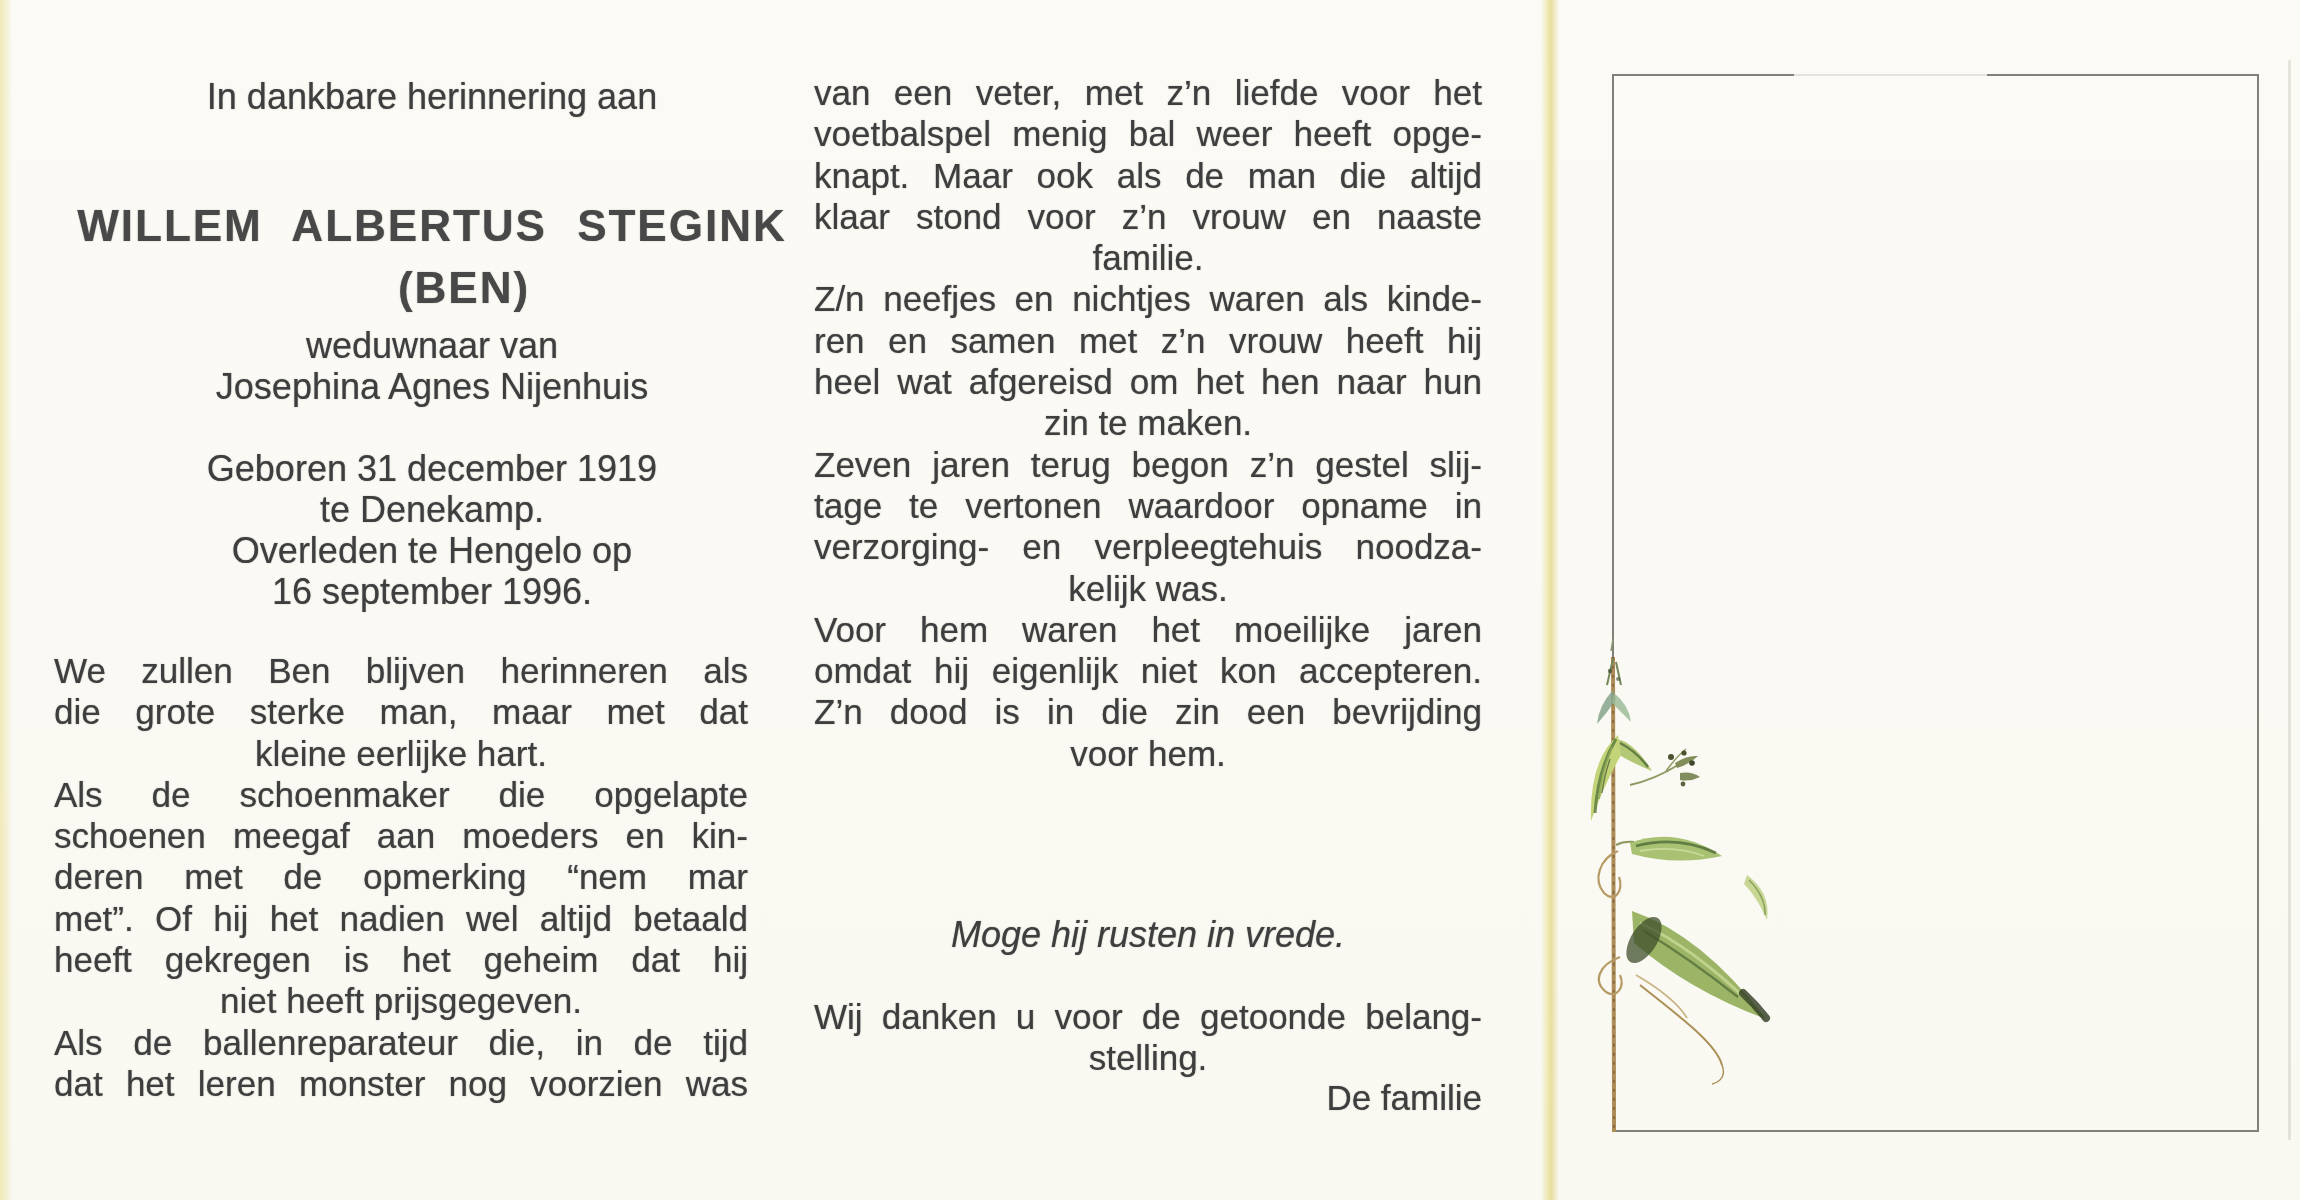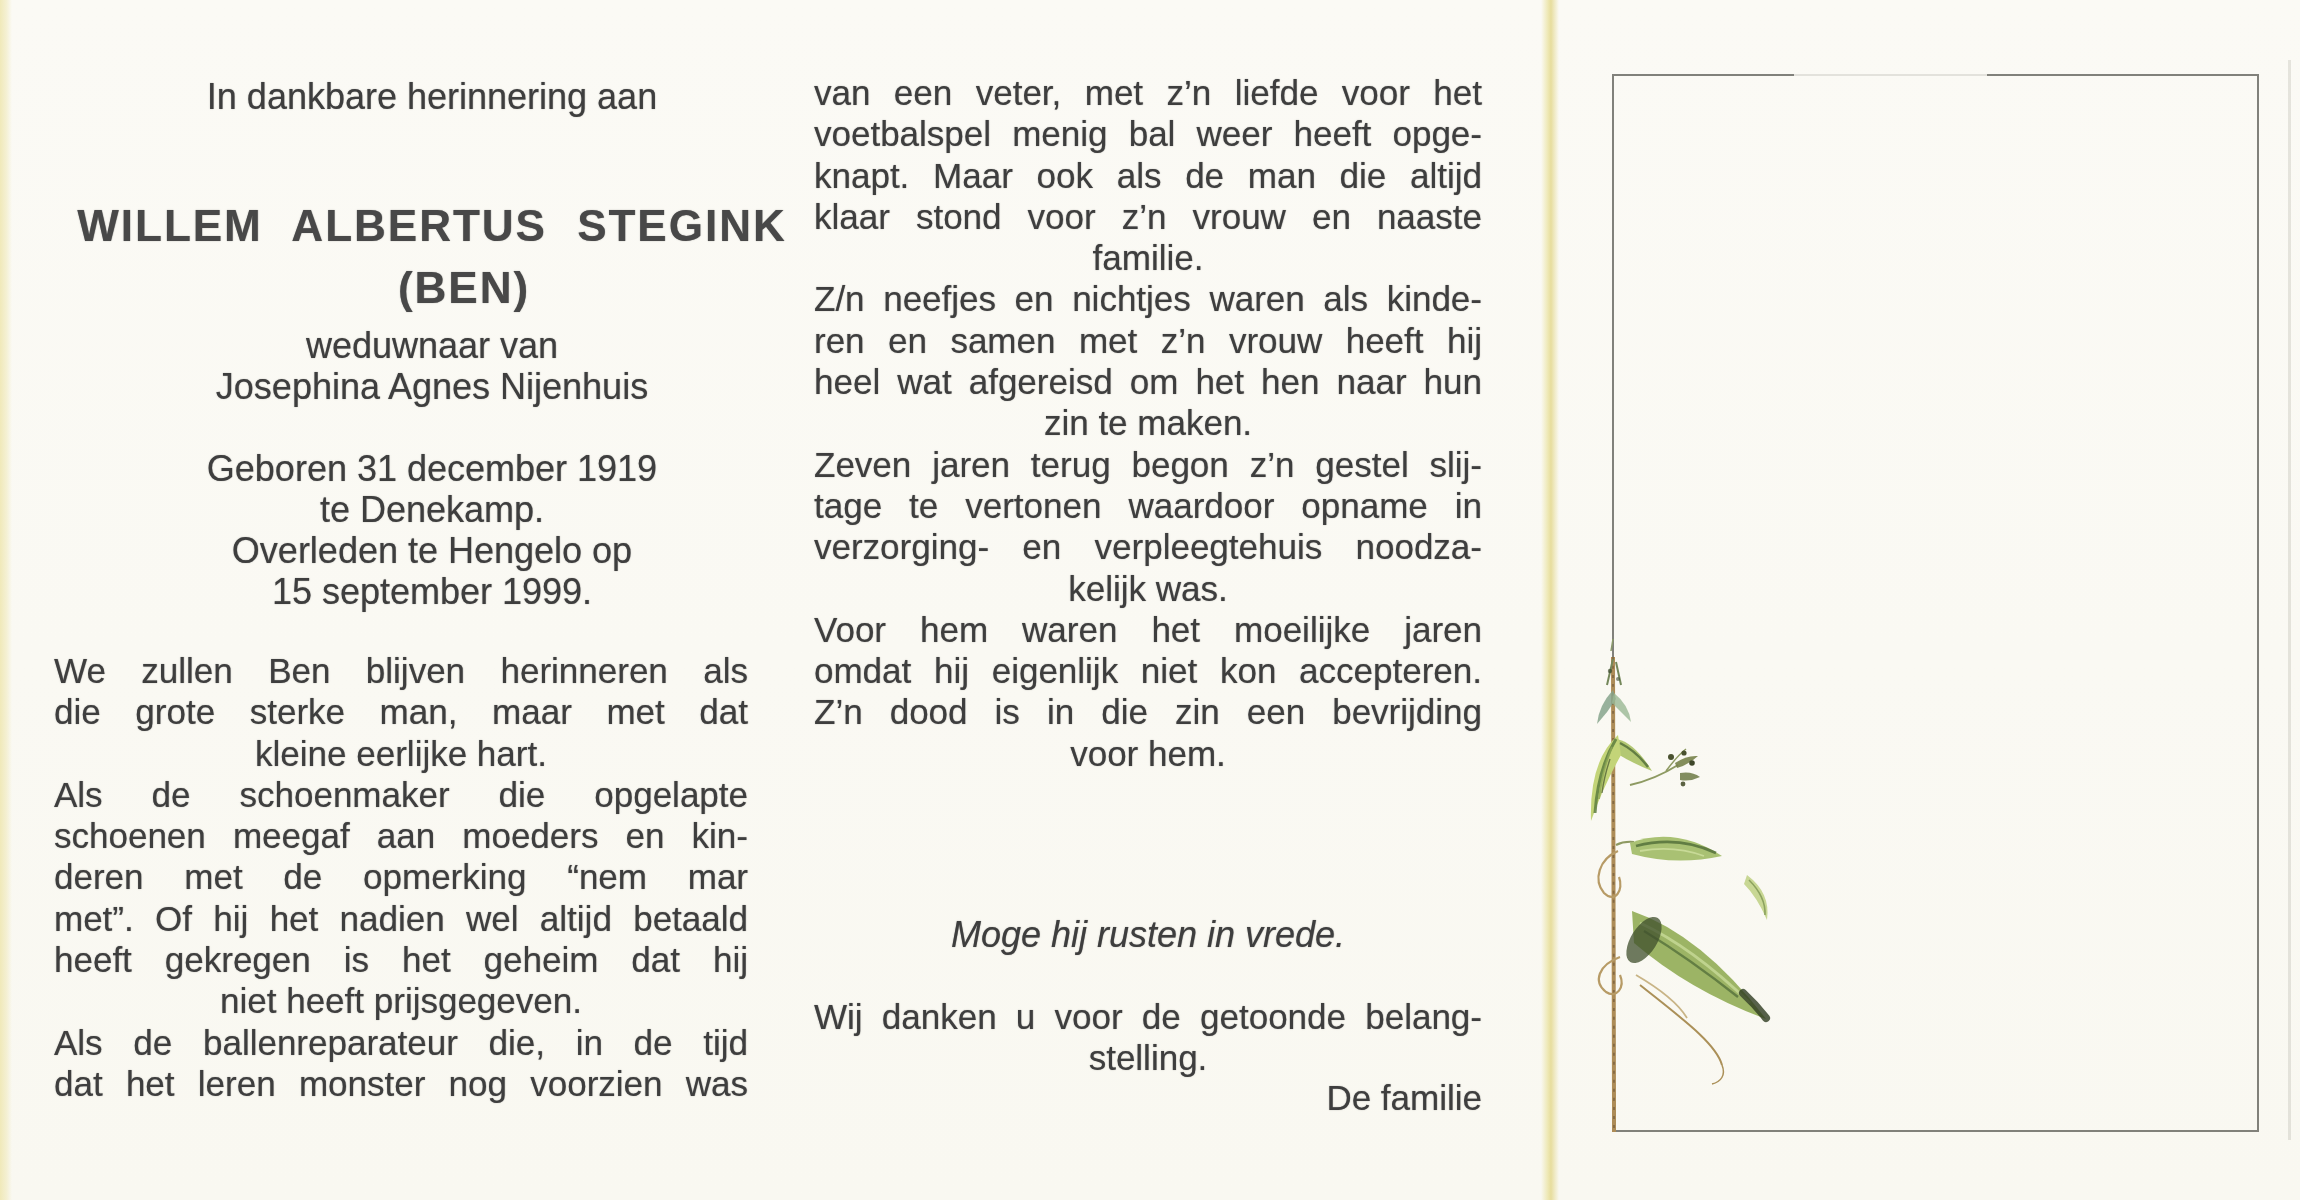--- a/index.html
+++ b/index.html
@@ -52,21 +52,21 @@
     <div class="abs hdr txt" style="top:76px">In dankbare herinnering aan</div>
     <div class="abs hdr title txt" style="top:202px">WILLEM ALBERTUS STEGINK</div>
     <div class="abs hdr nick txt" style="top:264px">(BEN)</div>
 
     <div class="abs hdr txt" style="top:325px">weduwnaar van</div>
     <div class="abs hdr txt" style="top:366px">Josephina Agnes Nijenhuis</div>
 
     <div class="abs hdr txt" style="top:448px">Geboren 31 december 1919</div>
     <div class="abs hdr txt" style="top:489px">te Denekamp.</div>
     <div class="abs hdr txt" style="top:530px">Overleden te Hengelo op</div>
-    <div class="abs hdr txt" style="top:571px">15 september 1999.</div>
+    <div class="abs hdr txt" style="top:571px">16 september 1996.</div>
 
     <div class="abs colbody left-body txt">
       <div class="jl">We zullen Ben blijven herinneren als</div>
       <div class="jl">die grote sterke man, maar met dat</div>
       <div class="ll">kleine eerlijke hart.</div>
       <div class="jl">Als de schoenmaker die opgelapte</div>
       <div class="jl">schoenen meegaf aan moeders en kin-</div>
       <div class="jl">deren met de opmerking “nem mar</div>
       <div class="jl">met”. Of hij het nadien wel altijd betaald</div>
       <div class="jl">heeft gekregen is het geheim dat hij</div>

